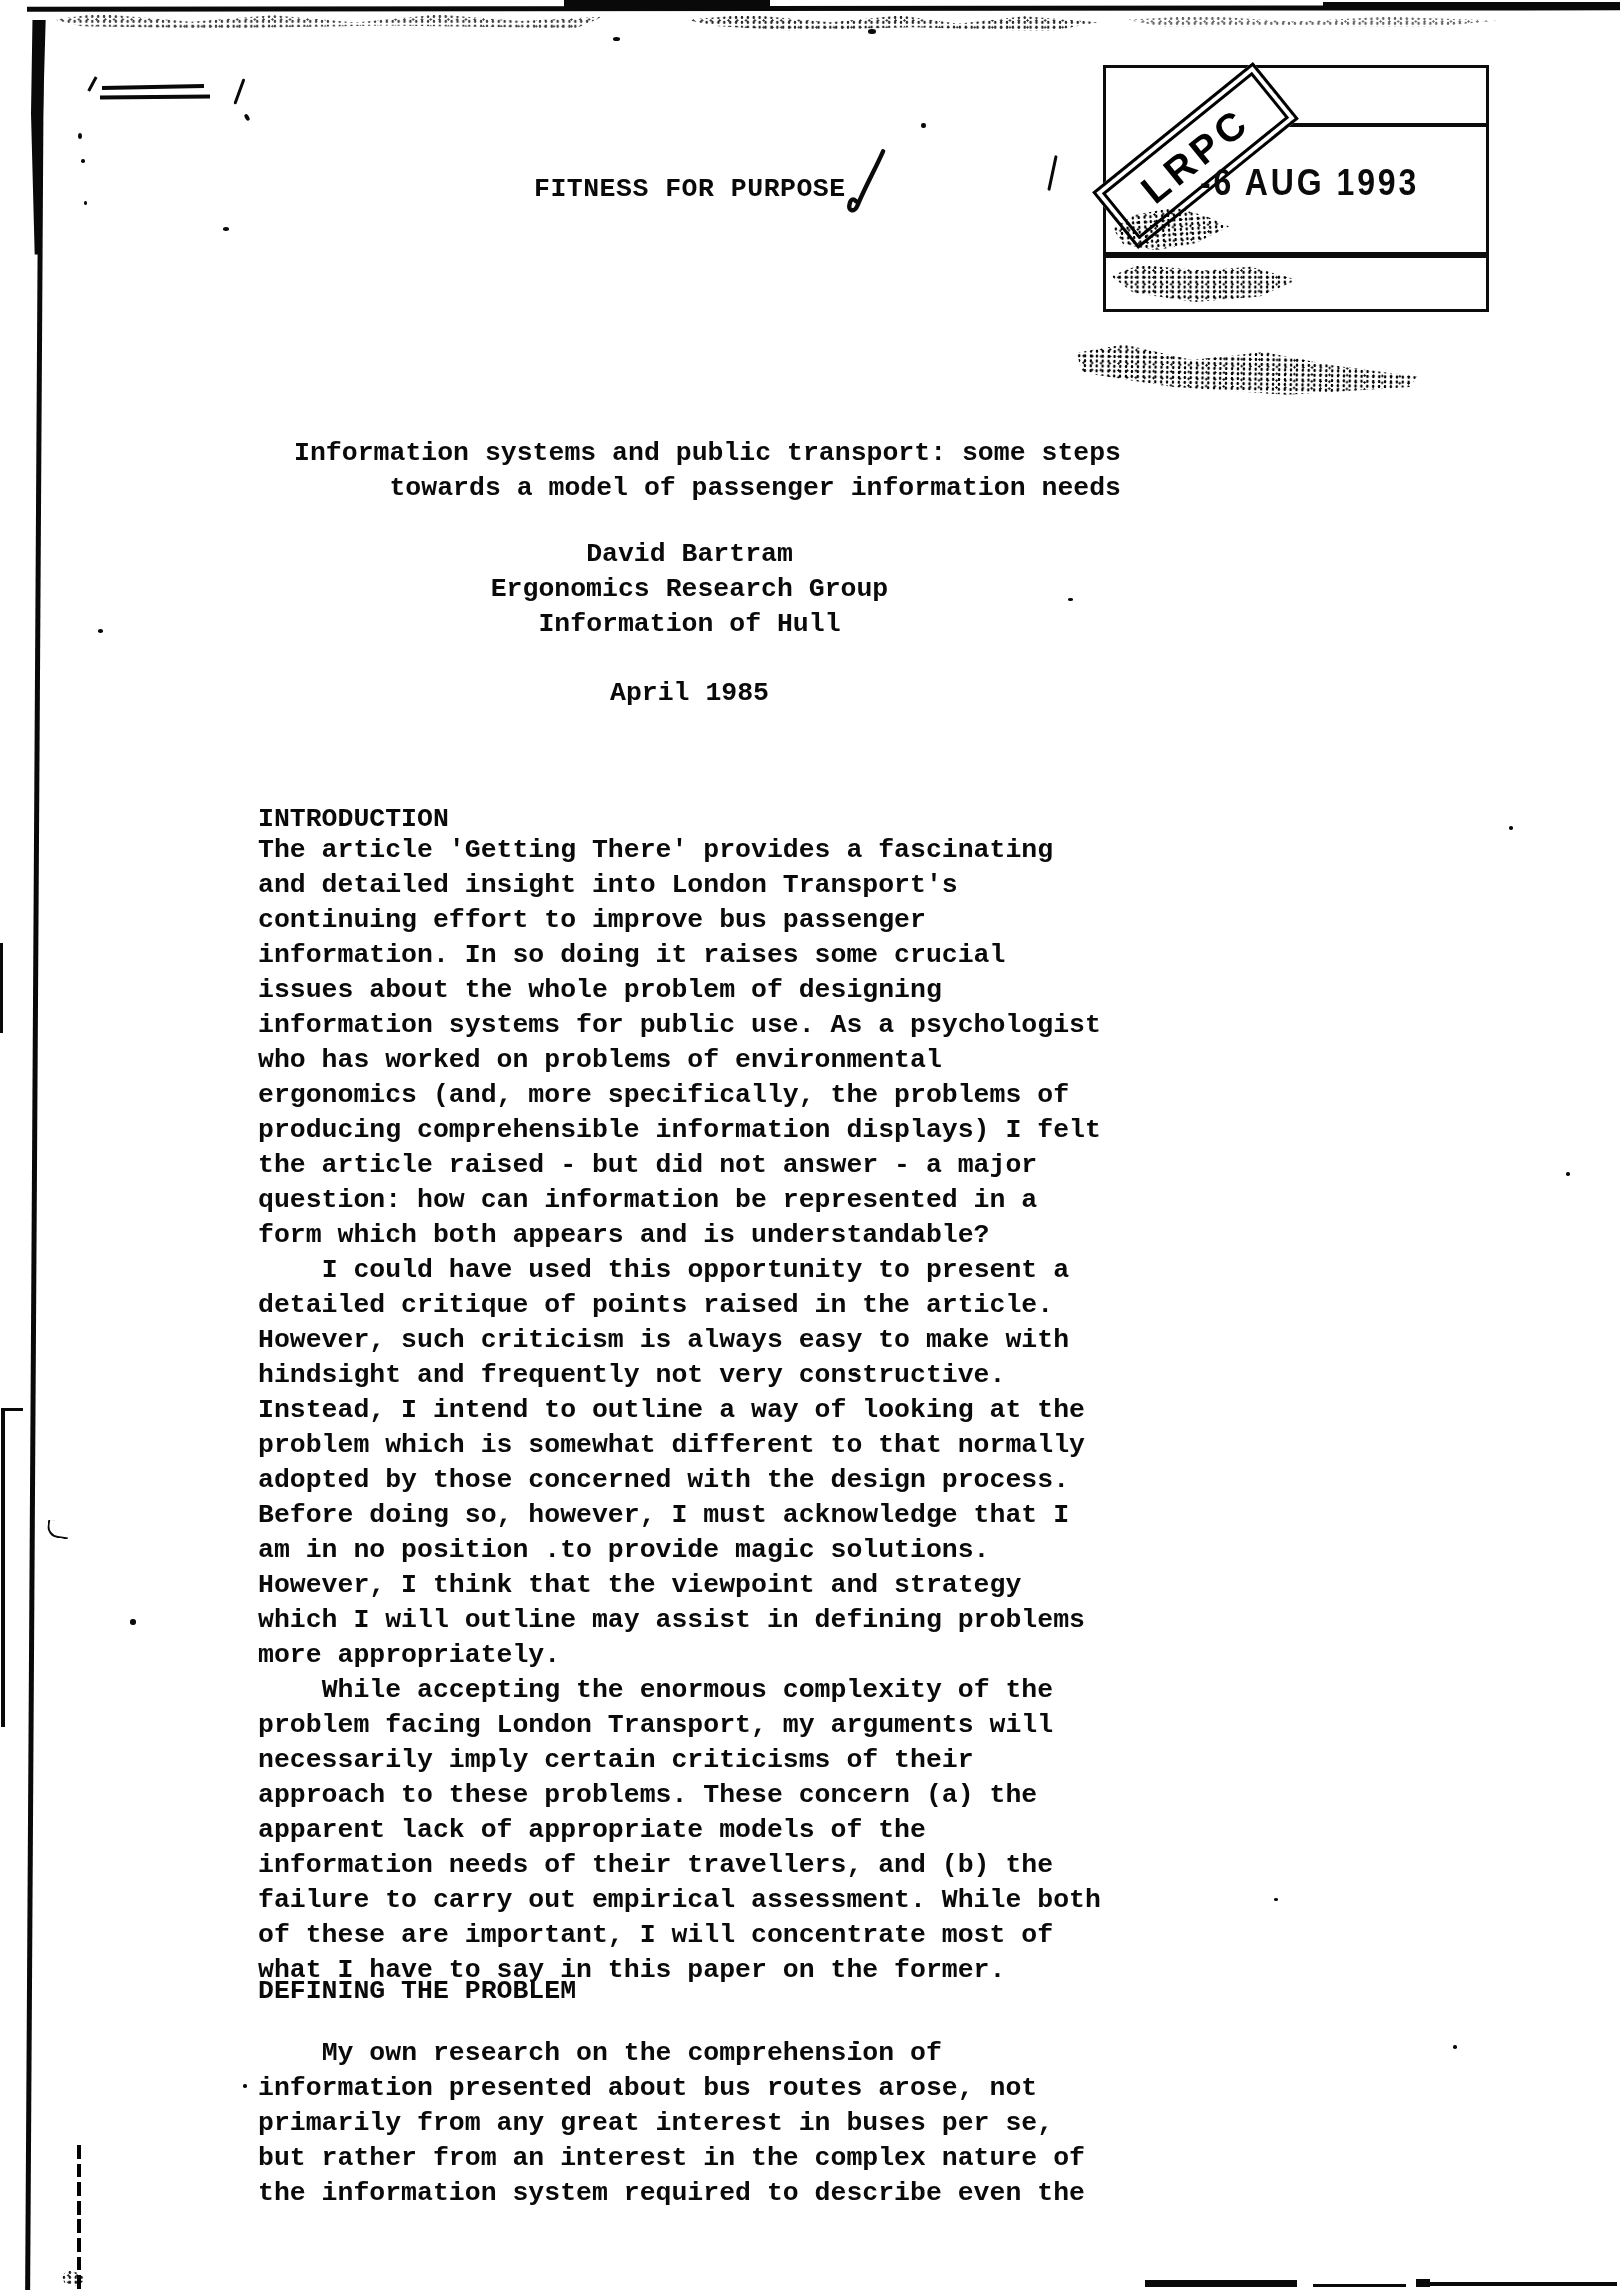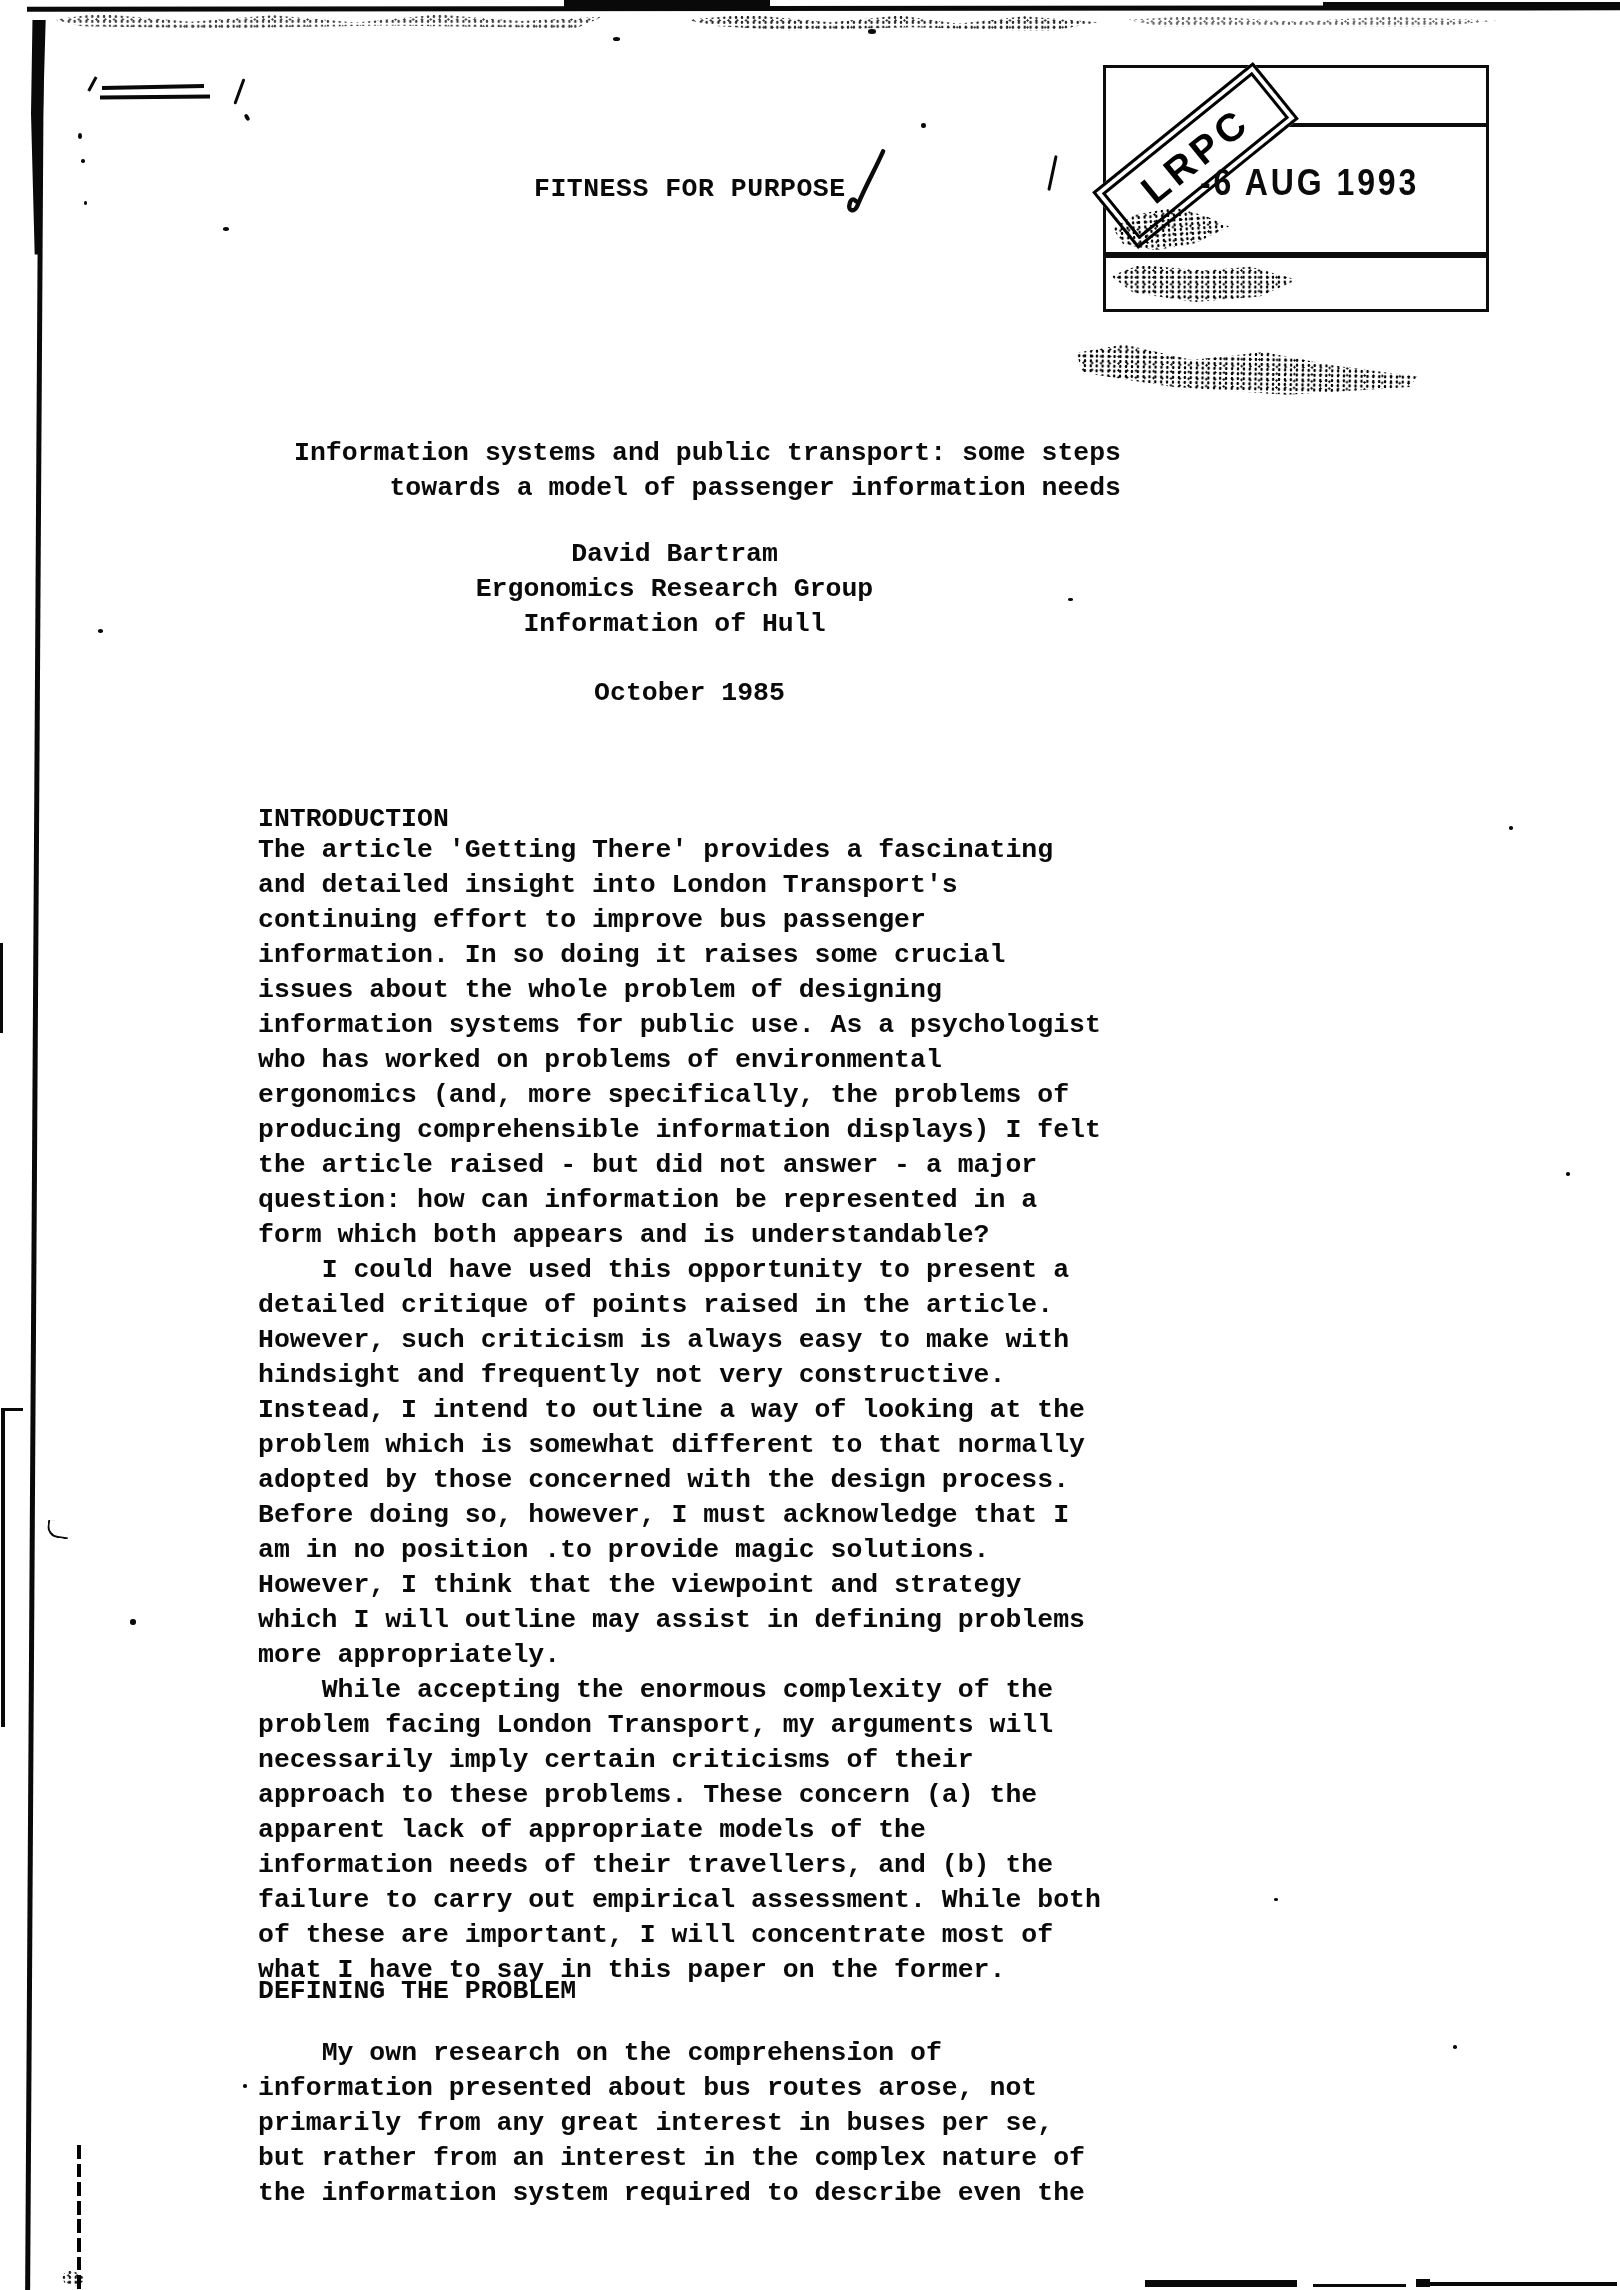--- a/index.html
+++ b/index.html
@@ -77,21 +77,21 @@
   .scrib1{left:1113px;top:208px;width:116px;height:41px;transform:rotate(-4deg);
     clip-path:polygon(0 40%,20% 10%,55% 0,80% 25%,100% 55%,70% 90%,35% 100%,8% 80%);}
   .scrib2{left:1111px;top:265px;width:186px;height:37px;
     clip-path:polygon(0 30%,15% 0,50% 15%,75% 5%,100% 40%,80% 85%,45% 100%,12% 75%);}
   .streak{left:1076px;top:347px;width:341px;height:47px;transform:rotate(1.2deg);
     clip-path:polygon(0 20%,14% 0,34% 30%,55% 10%,75% 35%,100% 55%,98% 78%,62% 100%,28% 88%,2% 62%);}
   
   .doc-header{left:534px;top:172px;letter-spacing:0.5px;}
   .check-svg{left:845px;top:147px;}
   .title-block{left:258px;top:436px;width:863px;text-align:right;}
-  .author-block{left:243px;top:537px;width:863px;}
+  .author-block{left:258px;top:537px;width:863px;}
   .date-block{left:258px;top:676px;width:863px;}
   .sec1-heading{left:258px;top:769px;margin-top:33px;}
   .body-flow{left:258px;top:833px;width:902px;}
   .sec2-heading{left:258px;top:1974px;}
   .p4-block{left:258px;top:2036px;width:902px;}
 </style>
 </head>
 <body>
 
 <div class="page">
@@ -156,21 +156,21 @@
     <path d="M39,4 C33,18 19,44 13,59 C10,67 2,66 5,57 C6,53 9,52 11,55" fill="none" stroke="#0a0a0a" stroke-width="4.5" stroke-linecap="round"></path>
   </svg>
 
   <div class="abs mono centered title-block">Information systems and public transport: some steps
 towards a model of passenger information needs</div>
   <div class="abs author-block">
     <div class="mono centered">David Bartram</div>
     <div class="mono centered">Ergonomics Research Group
 Information of Hull</div>
   </div>
-  <div class="abs mono centered date-block">October 1985</div>
+  <div class="abs mono centered date-block">April 1985</div>
 
   <div class="abs mono sec1-heading">INTRODUCTION</div>
   <div class="abs body-flow">
     <div class="mono">The article 'Getting There' provides a fascinating
 and detailed insight into London Transport's
 continuing effort to improve bus passenger
 information. In so doing it raises some crucial
 issues about the whole problem of designing
 information systems for public use. As a psychologist
 who has worked on problems of environmental

